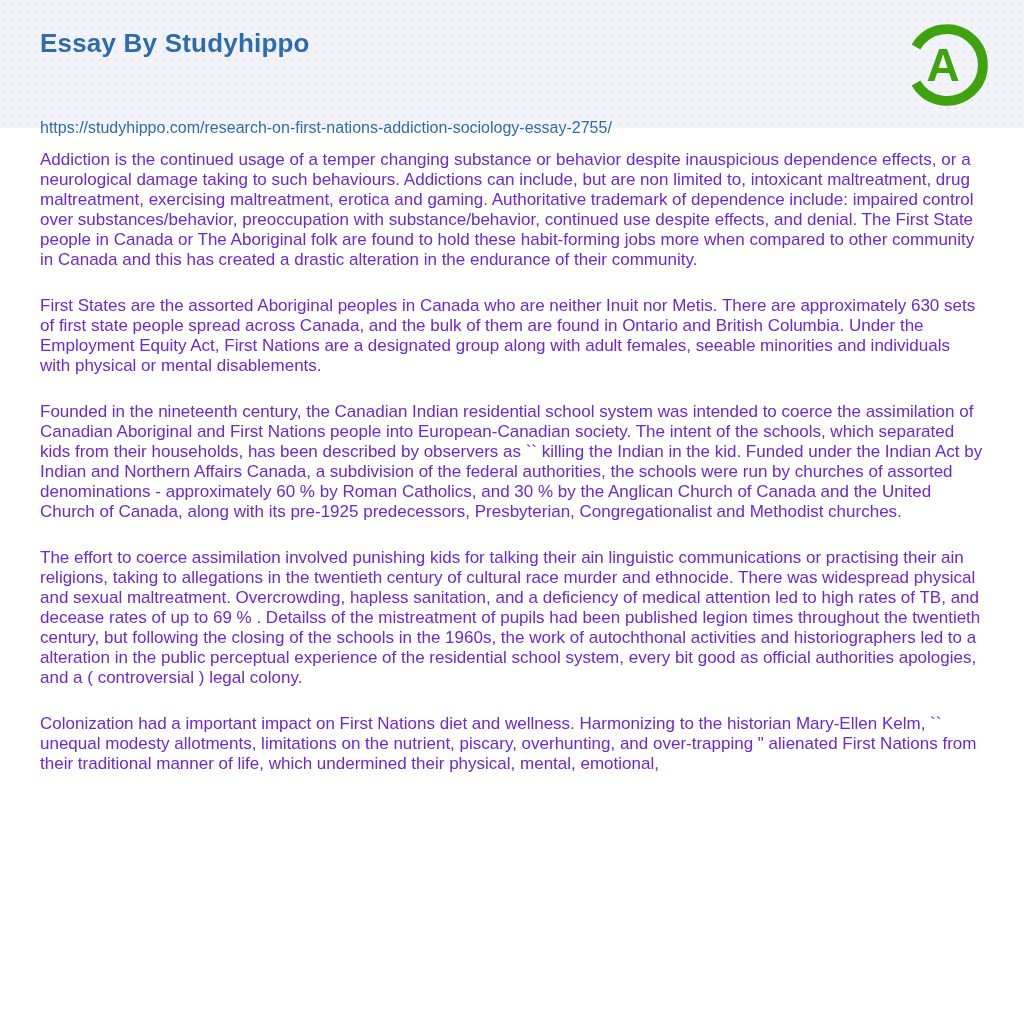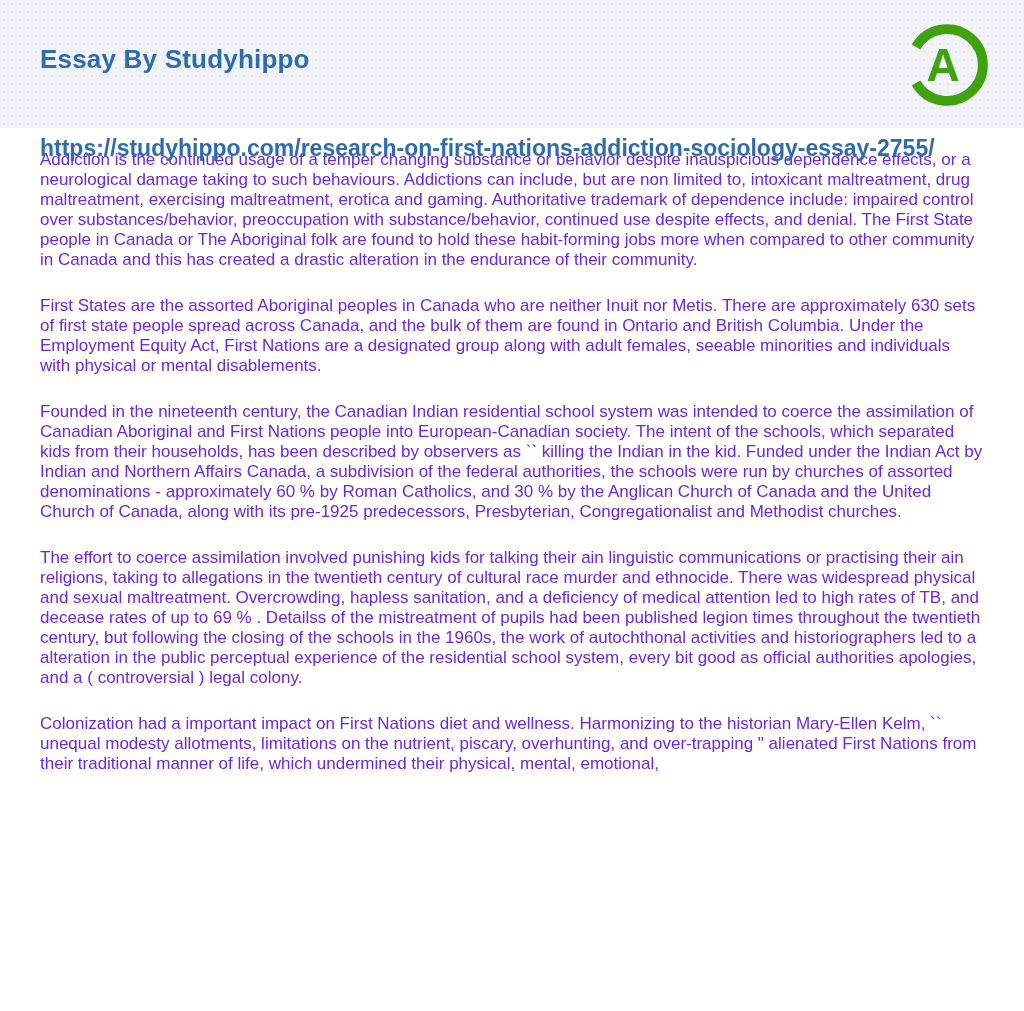--- a/index.html
+++ b/index.html
@@ -14,33 +14,33 @@
     position: relative;
     width: 100%;
     height: 128px;
     background-color: #f1f3f9;
     background-image: radial-gradient(#e2e6f0 1px, transparent 1px);
     background-size: 8px 8px;
   }
   .header-text {
     position: absolute;
     left: 40px;
-    top: 44px;
+    top: 28px;
   }
   .site-name {
     color: #2e6cae;
     font-size: 26px;
     font-weight: 700;
     letter-spacing: 0.2px;
     margin-bottom: 12px;
   }
   .site-url {
     color: #2e6cae;
-    font-size: 23px;
-    font-weight: 700;
+    font-size: 16px;
+    font-weight: 400;
     text-decoration: none;
     display: inline-block;
     margin-top: 48px;
   }
   .logo {
     position: absolute;
     top: 22px;
     right: 34px;
     width: 86px;
     height: 86px;

